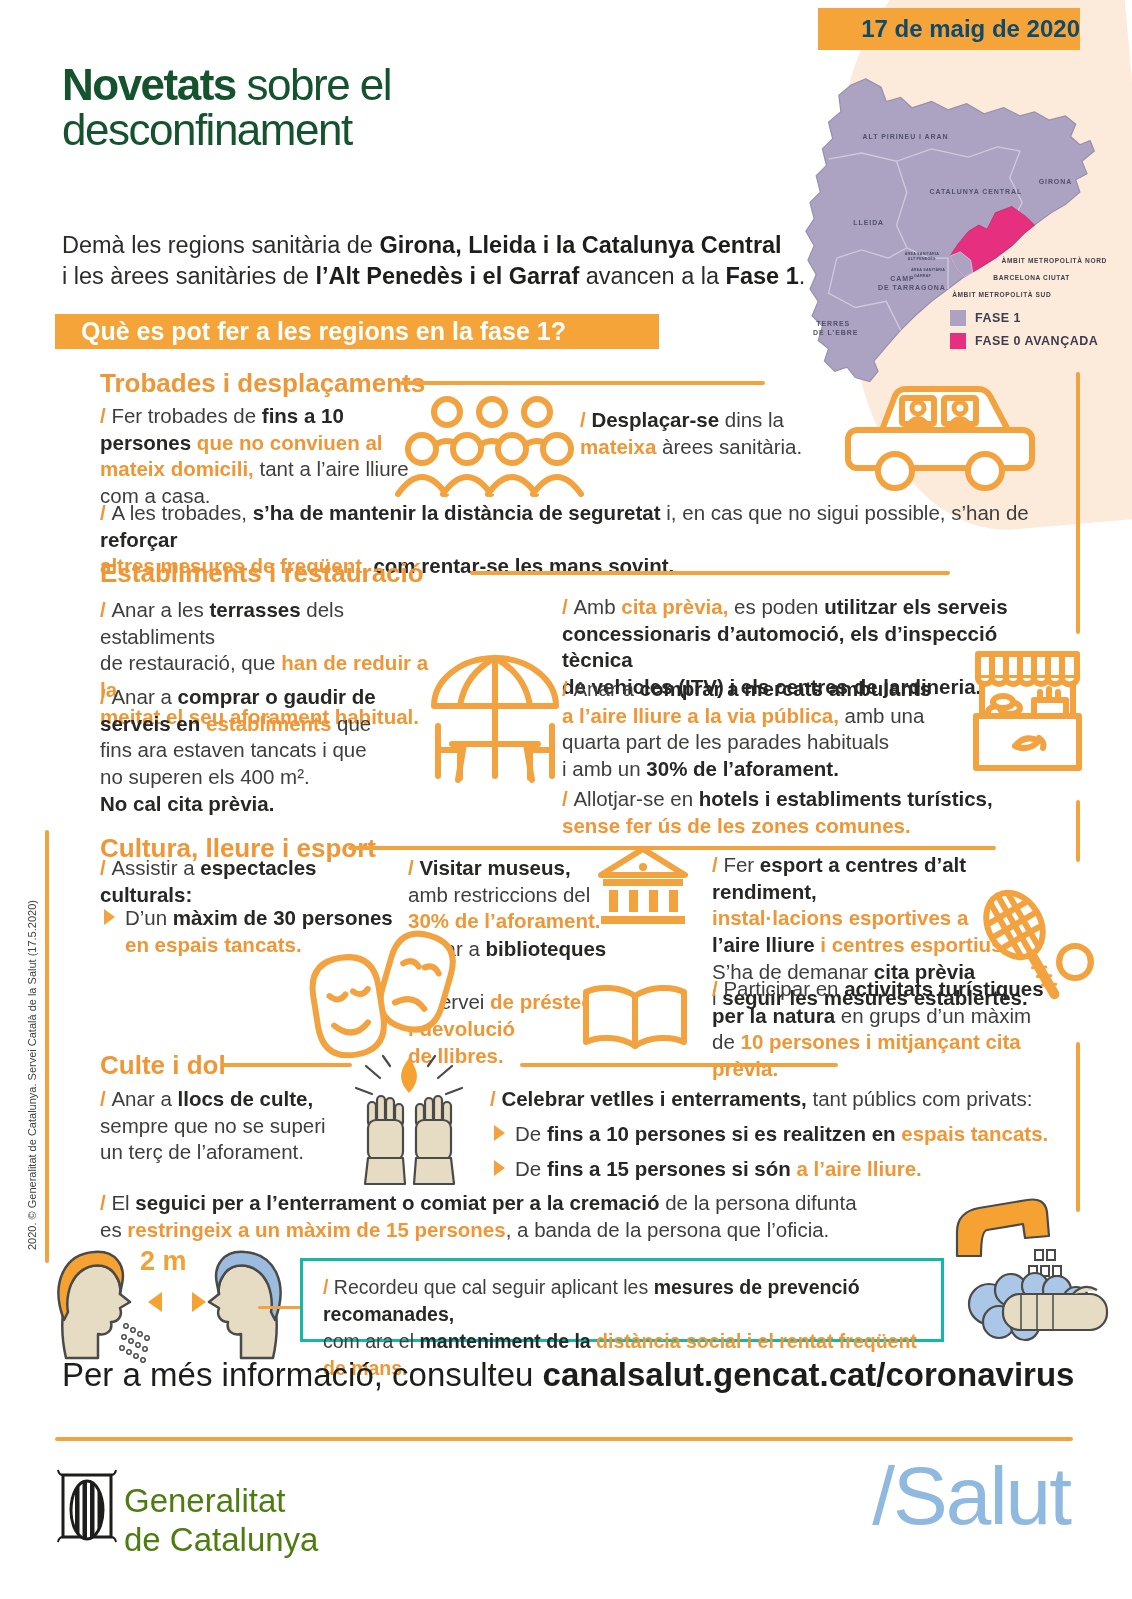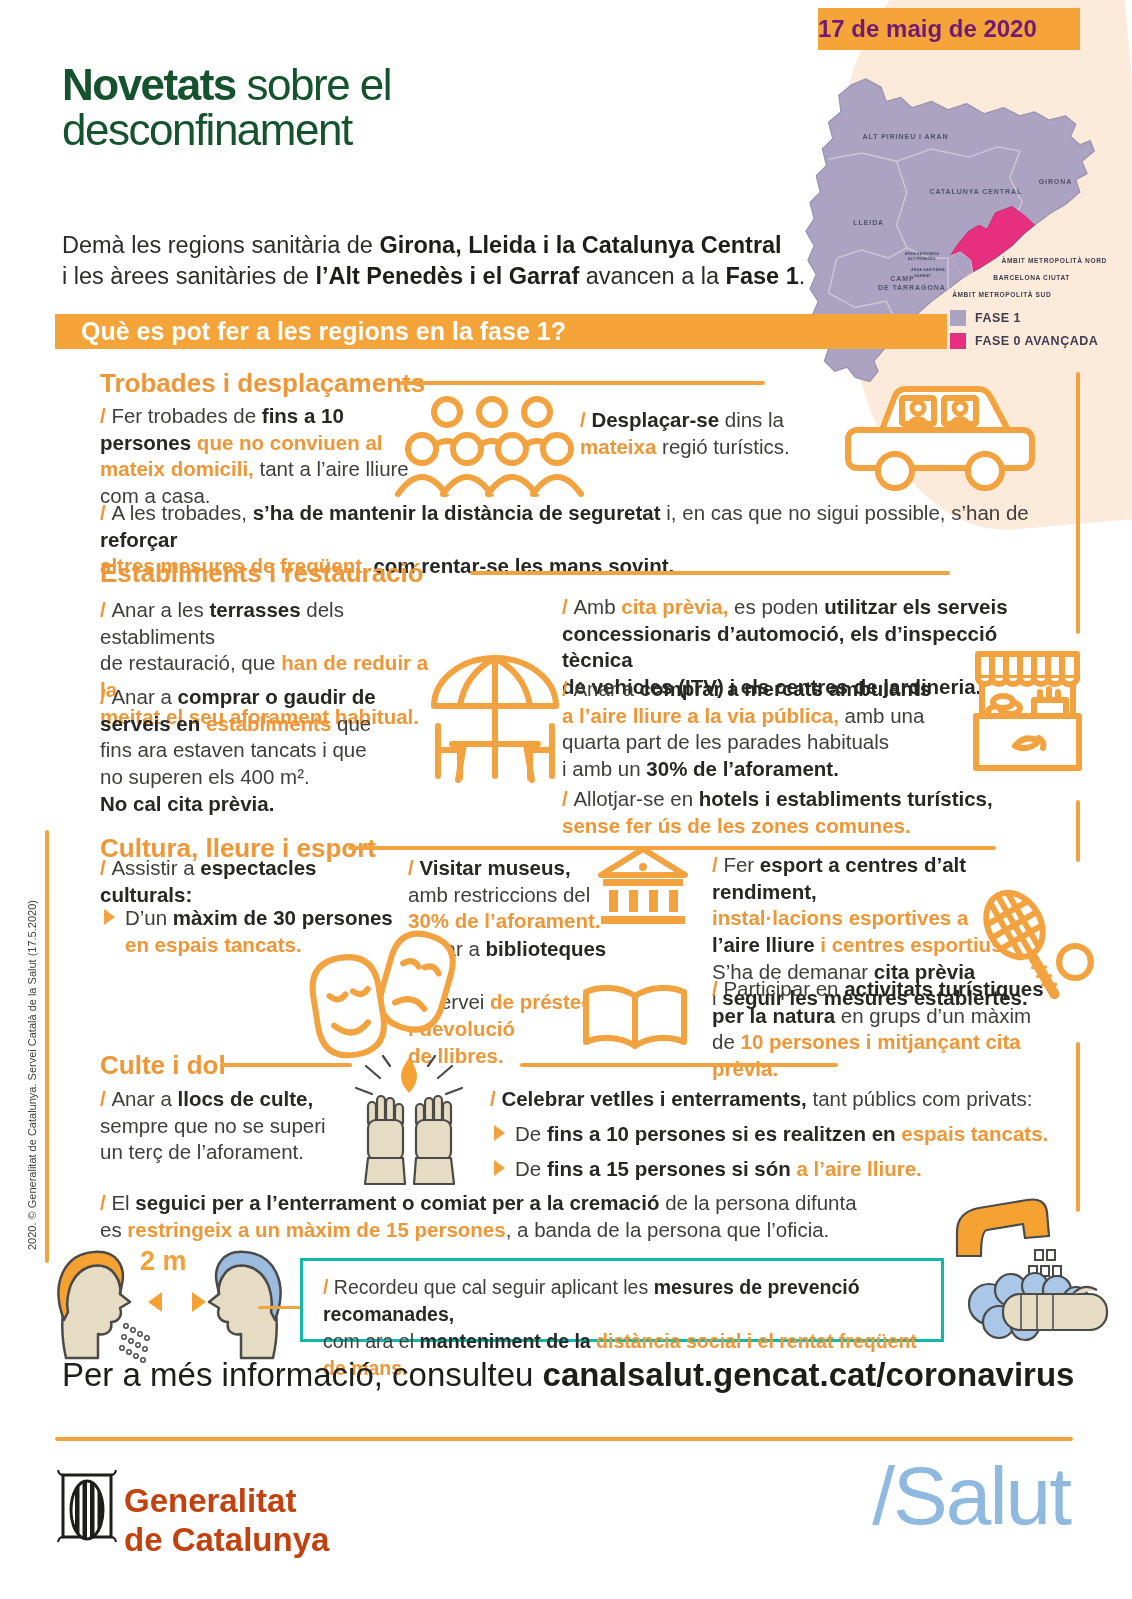--- a/index.html
+++ b/index.html
@@ -15,37 +15,37 @@
   .rule{background:#F3A240;height:4px;border-radius:2px}
   .vrule{background:#F3A240;width:4px;border-radius:2px}
   .tri{width:11px;height:16px;background:#F3A240;clip-path:polygon(0 0,100% 50%,0 100%);flex:none;margin-top:4px}
   .abul{display:flex;gap:10px}
   .title{font-size:44px;line-height:1.03;color:#14532d;letter-spacing:-1.5px;font-weight:400}
   .title .tb{font-weight:bold}
   .subtitle{font-size:23.5px;line-height:1.3;color:#2B2B2A;white-space:pre-wrap}
   .subtitle .b{font-weight:bold;color:#1D1D1B}
   .banner{background:#F5A439;color:#fff;font-weight:bold;font-size:25px;
           display:flex;align-items:center;padding-left:26px;box-sizing:border-box}
-  .badge{background:#F5A439;color:#701a75;font-weight:bold;font-size:24px;
-         display:flex;align-items:center;justify-content:flex-start}
+  .badge{background:#F5A439;color:#0c4a6e;font-weight:bold;font-size:24px;
+         display:flex;align-items:center;justify-content:flex-end}
   .blob{background:#FCEBDA;border-radius:55% 0 0 48% / 40% 0 0 36%;transform:rotate(-5deg)}
   .legend-row{display:flex;align-items:center;gap:9px;margin-bottom:7px}
   .legend-sq{width:16px;height:16px;flex:none}
   .legend-label{font-size:12.5px;font-weight:bold;color:#3F3C50;letter-spacing:.5px}
   .maplbl{font-size:6.8px;font-weight:bold;fill:#53506B;letter-spacing:.9px}
   .maplbl2{font-size:6.4px;font-weight:bold;fill:#3F3C50;letter-spacing:.6px}
   .maplbl3{font-size:3.6px;font-weight:bold;fill:#4A4A63;letter-spacing:.2px}
   .oi{stroke:#F3A240;fill:none;stroke-width:6;stroke-linecap:round;stroke-linejoin:round}
   .credit{font-size:11px;color:#3E3E3D;white-space:nowrap;transform:rotate(-90deg);transform-origin:0 0}
   .twom{font-size:27px;font-weight:bold;color:#F0A239}
   .rembox{border:3px solid #14b8a6;background:#fff;box-sizing:border-box;padding:13px 20px}
   .rembox .rt{font-size:19.5px;line-height:1.38}
   .infoline{font-size:33px;color:#1D1D1B;white-space:nowrap}
   .infoline .bold{font-weight:bold}
-  .gencat{font-size:33px;font-weight:bold;color:#c2410c;line-height:1.18}
+  .gencat{font-size:33px;font-weight:normal;color:#4d7c0f;line-height:1.18}
   .salut{font-size:82px;color:#8FB9DF;letter-spacing:-2px;line-height:1}
 </style>
 </head>
 <body>
 
 <div class="page">
 
   <div class="abs blob" style="left:845px;top:-55px;width:300px;height:585px"></div>
 
   <div class="abs badge" style="left:818px;top:8px;width:262px;height:42px">
@@ -93,33 +93,33 @@
     <div class="legend-row">
       <span class="legend-sq" style="background:#ACA3C2"></span>
       <span class="legend-label">FASE 1</span>
     </div>
     <div class="legend-row">
       <span class="legend-sq" style="background:#E6307F"></span>
       <span class="legend-label">FASE 0 AVANÇADA</span>
     </div>
   </div>
 
-  <div class="abs banner" style="left:55px;top:314px;width:892px;height:35px">
+  <div class="abs banner" style="left:55px;top:314px;width:604px;height:35px">
     <span>Què es pot fer a les regions en la fase 1?</span>
   </div>
 
   <div class="abs sec-h" style="left:100px;top:368px">Trobades i desplaçaments</div>
   <div class="abs rule" style="left:400px;top:381px;width:365px"></div>
 
   <div class="abs rt" style="left:100px;top:403px;width:330px"><span class="sl">/ </span><span>Fer trobades de </span><span class="b">fins a 10
 persones </span><span class="o">que no conviuen al
 mateix domicili, </span><span>tant a l’aire lliure
 com a casa.</span></div>
   <div class="abs rt" style="left:580px;top:407px;width:240px"><span class="sl">/ </span><span class="b">Desplaçar-se </span><span>dins la
-</span><span class="o">mateixa </span><span>regió turístics.</span></div>
+</span><span class="o">mateixa </span><span>àrees sanitària.</span></div>
   <div class="abs rt" style="left:100px;top:500px;width:960px"><span class="sl">/ </span><span>A les trobades, </span><span class="b">s’ha de mantenir la distància de seguretat </span><span>i, en cas que no sigui possible, s’han de </span><span class="b">reforçar
 </span><span class="o">altres mesures de freqüent, </span><span class="b">com rentar-se les mans sovint.</span></div>
 
   <div class="abs" style="left:392px;top:392px">
     <svg width="200" height="105" viewBox="0 0 200 105">
       <g class="oi">
         <circle cx="55" cy="20" r="13" fill="#fff"></circle>
           <circle cx="100" cy="20" r="13" fill="#fff"></circle>
           <circle cx="145" cy="20" r="13" fill="#fff"></circle>
         <path d="M32,64 Q55,34 78,64" fill="#fff"></path>

